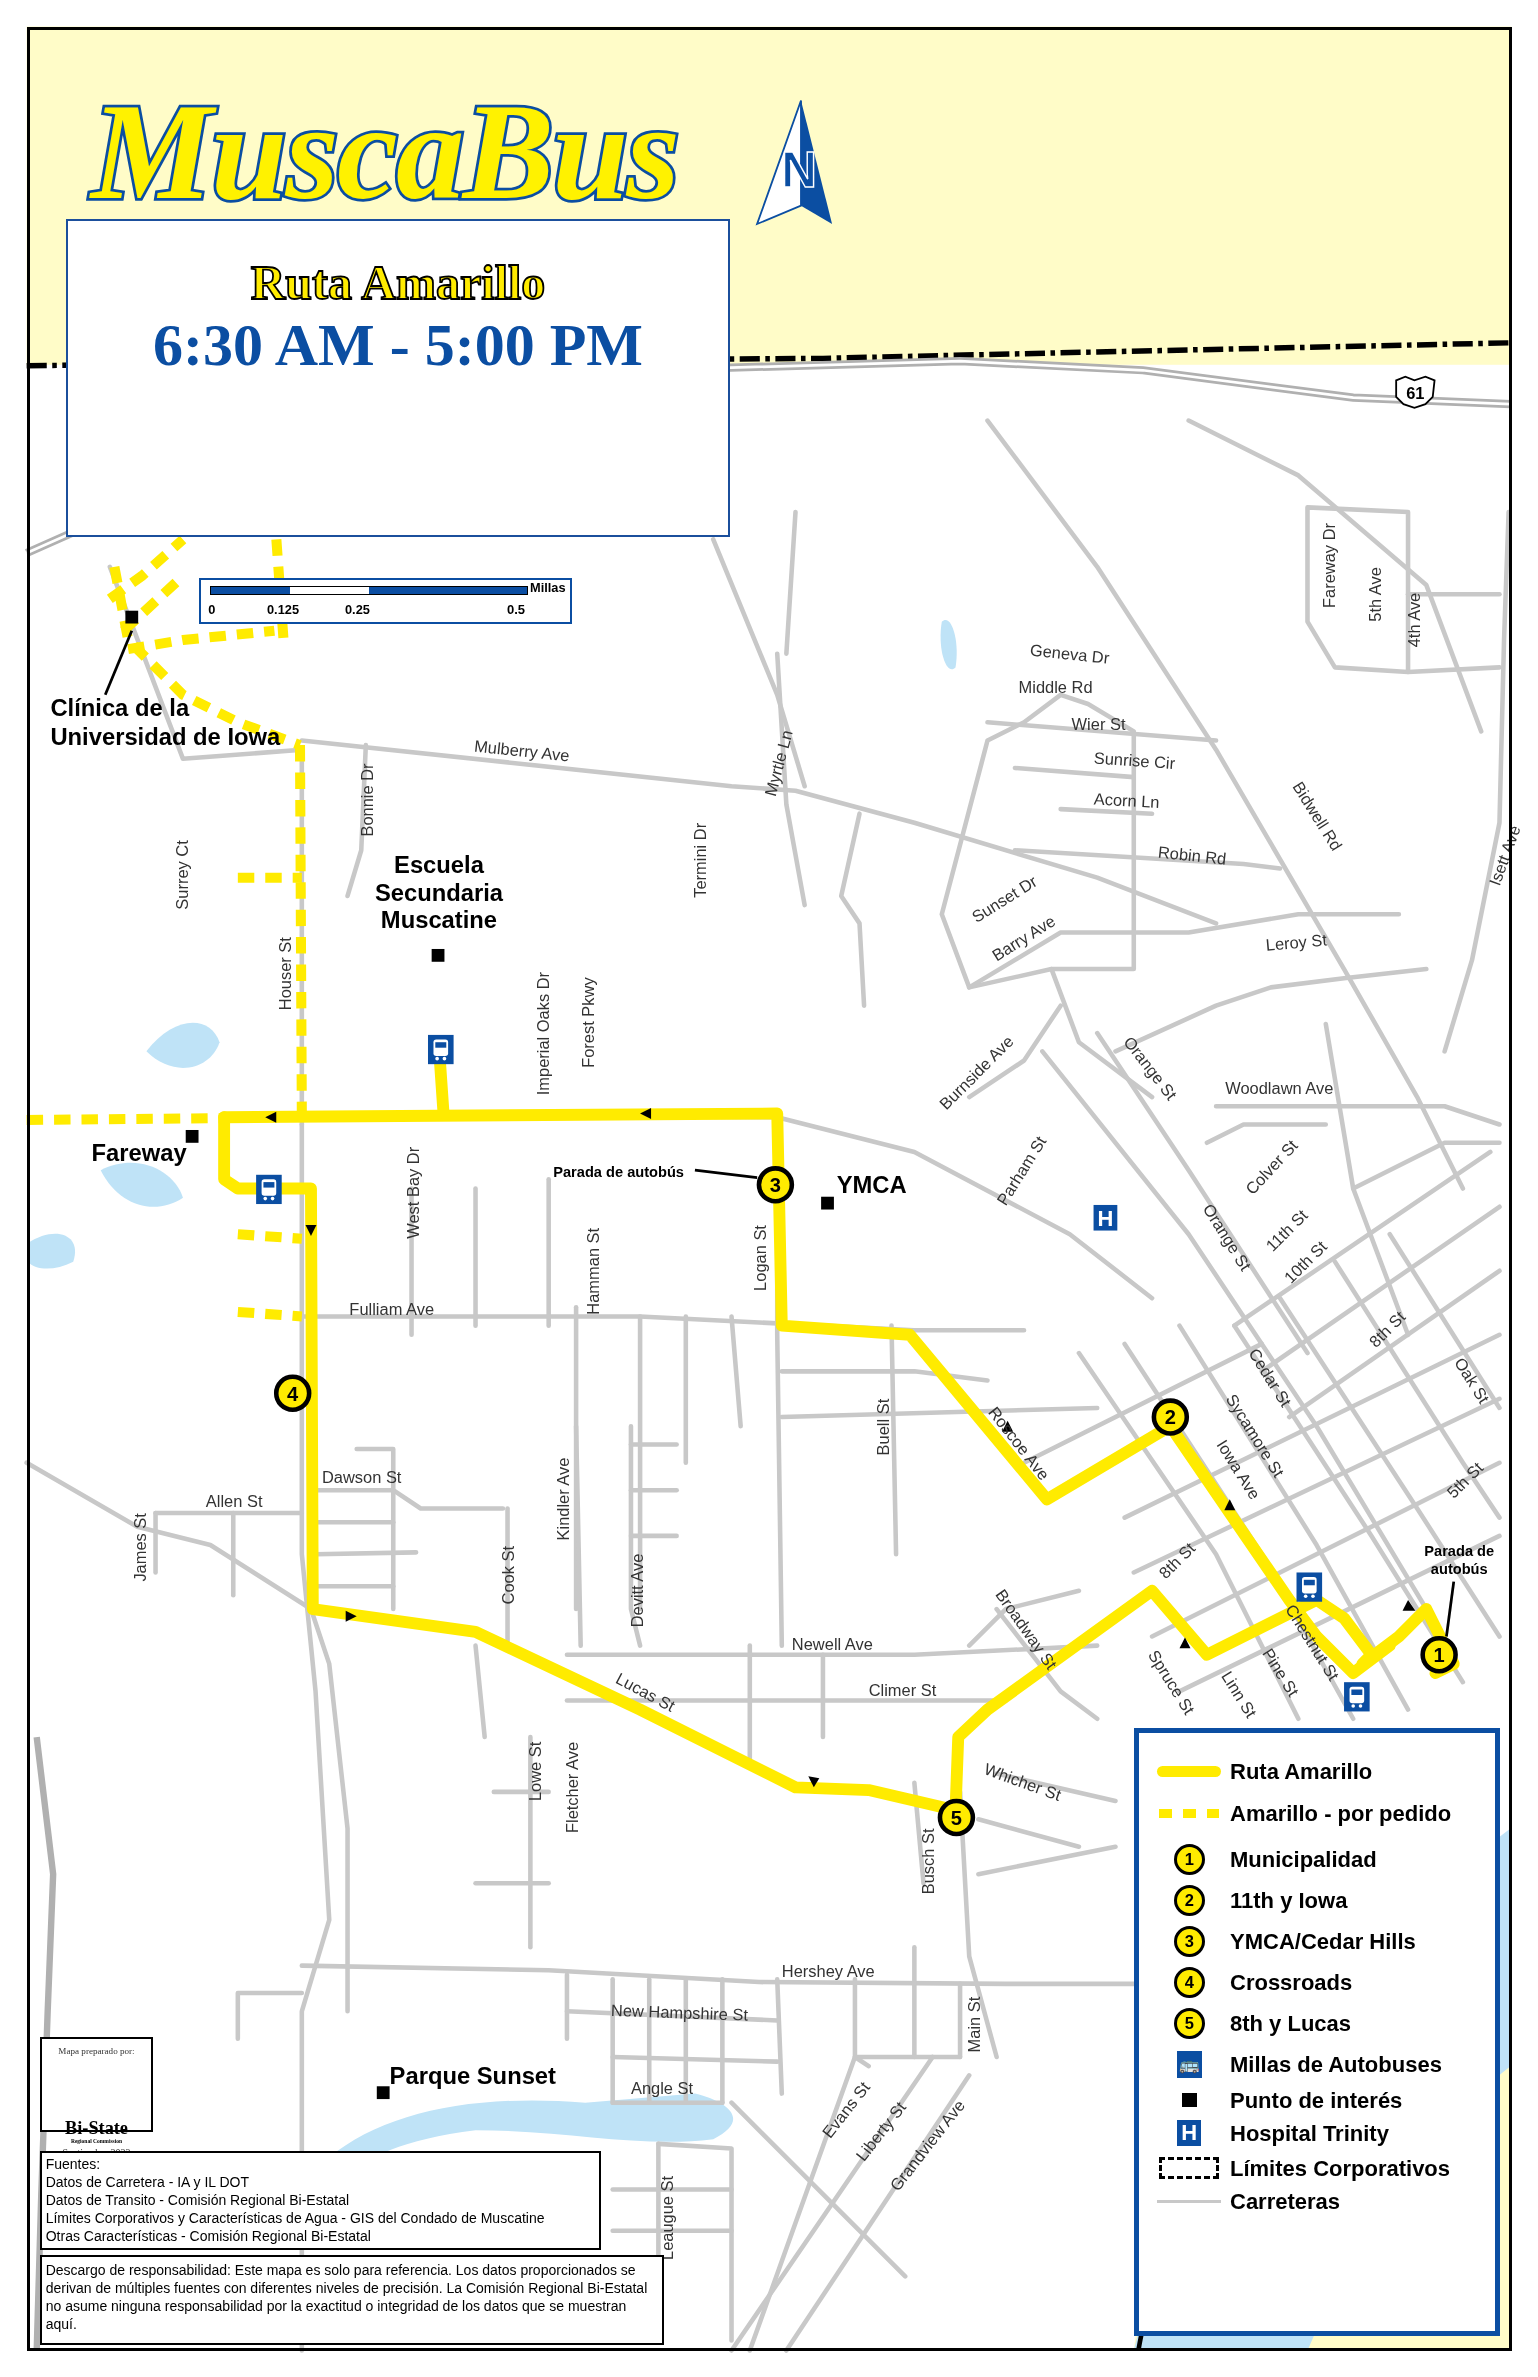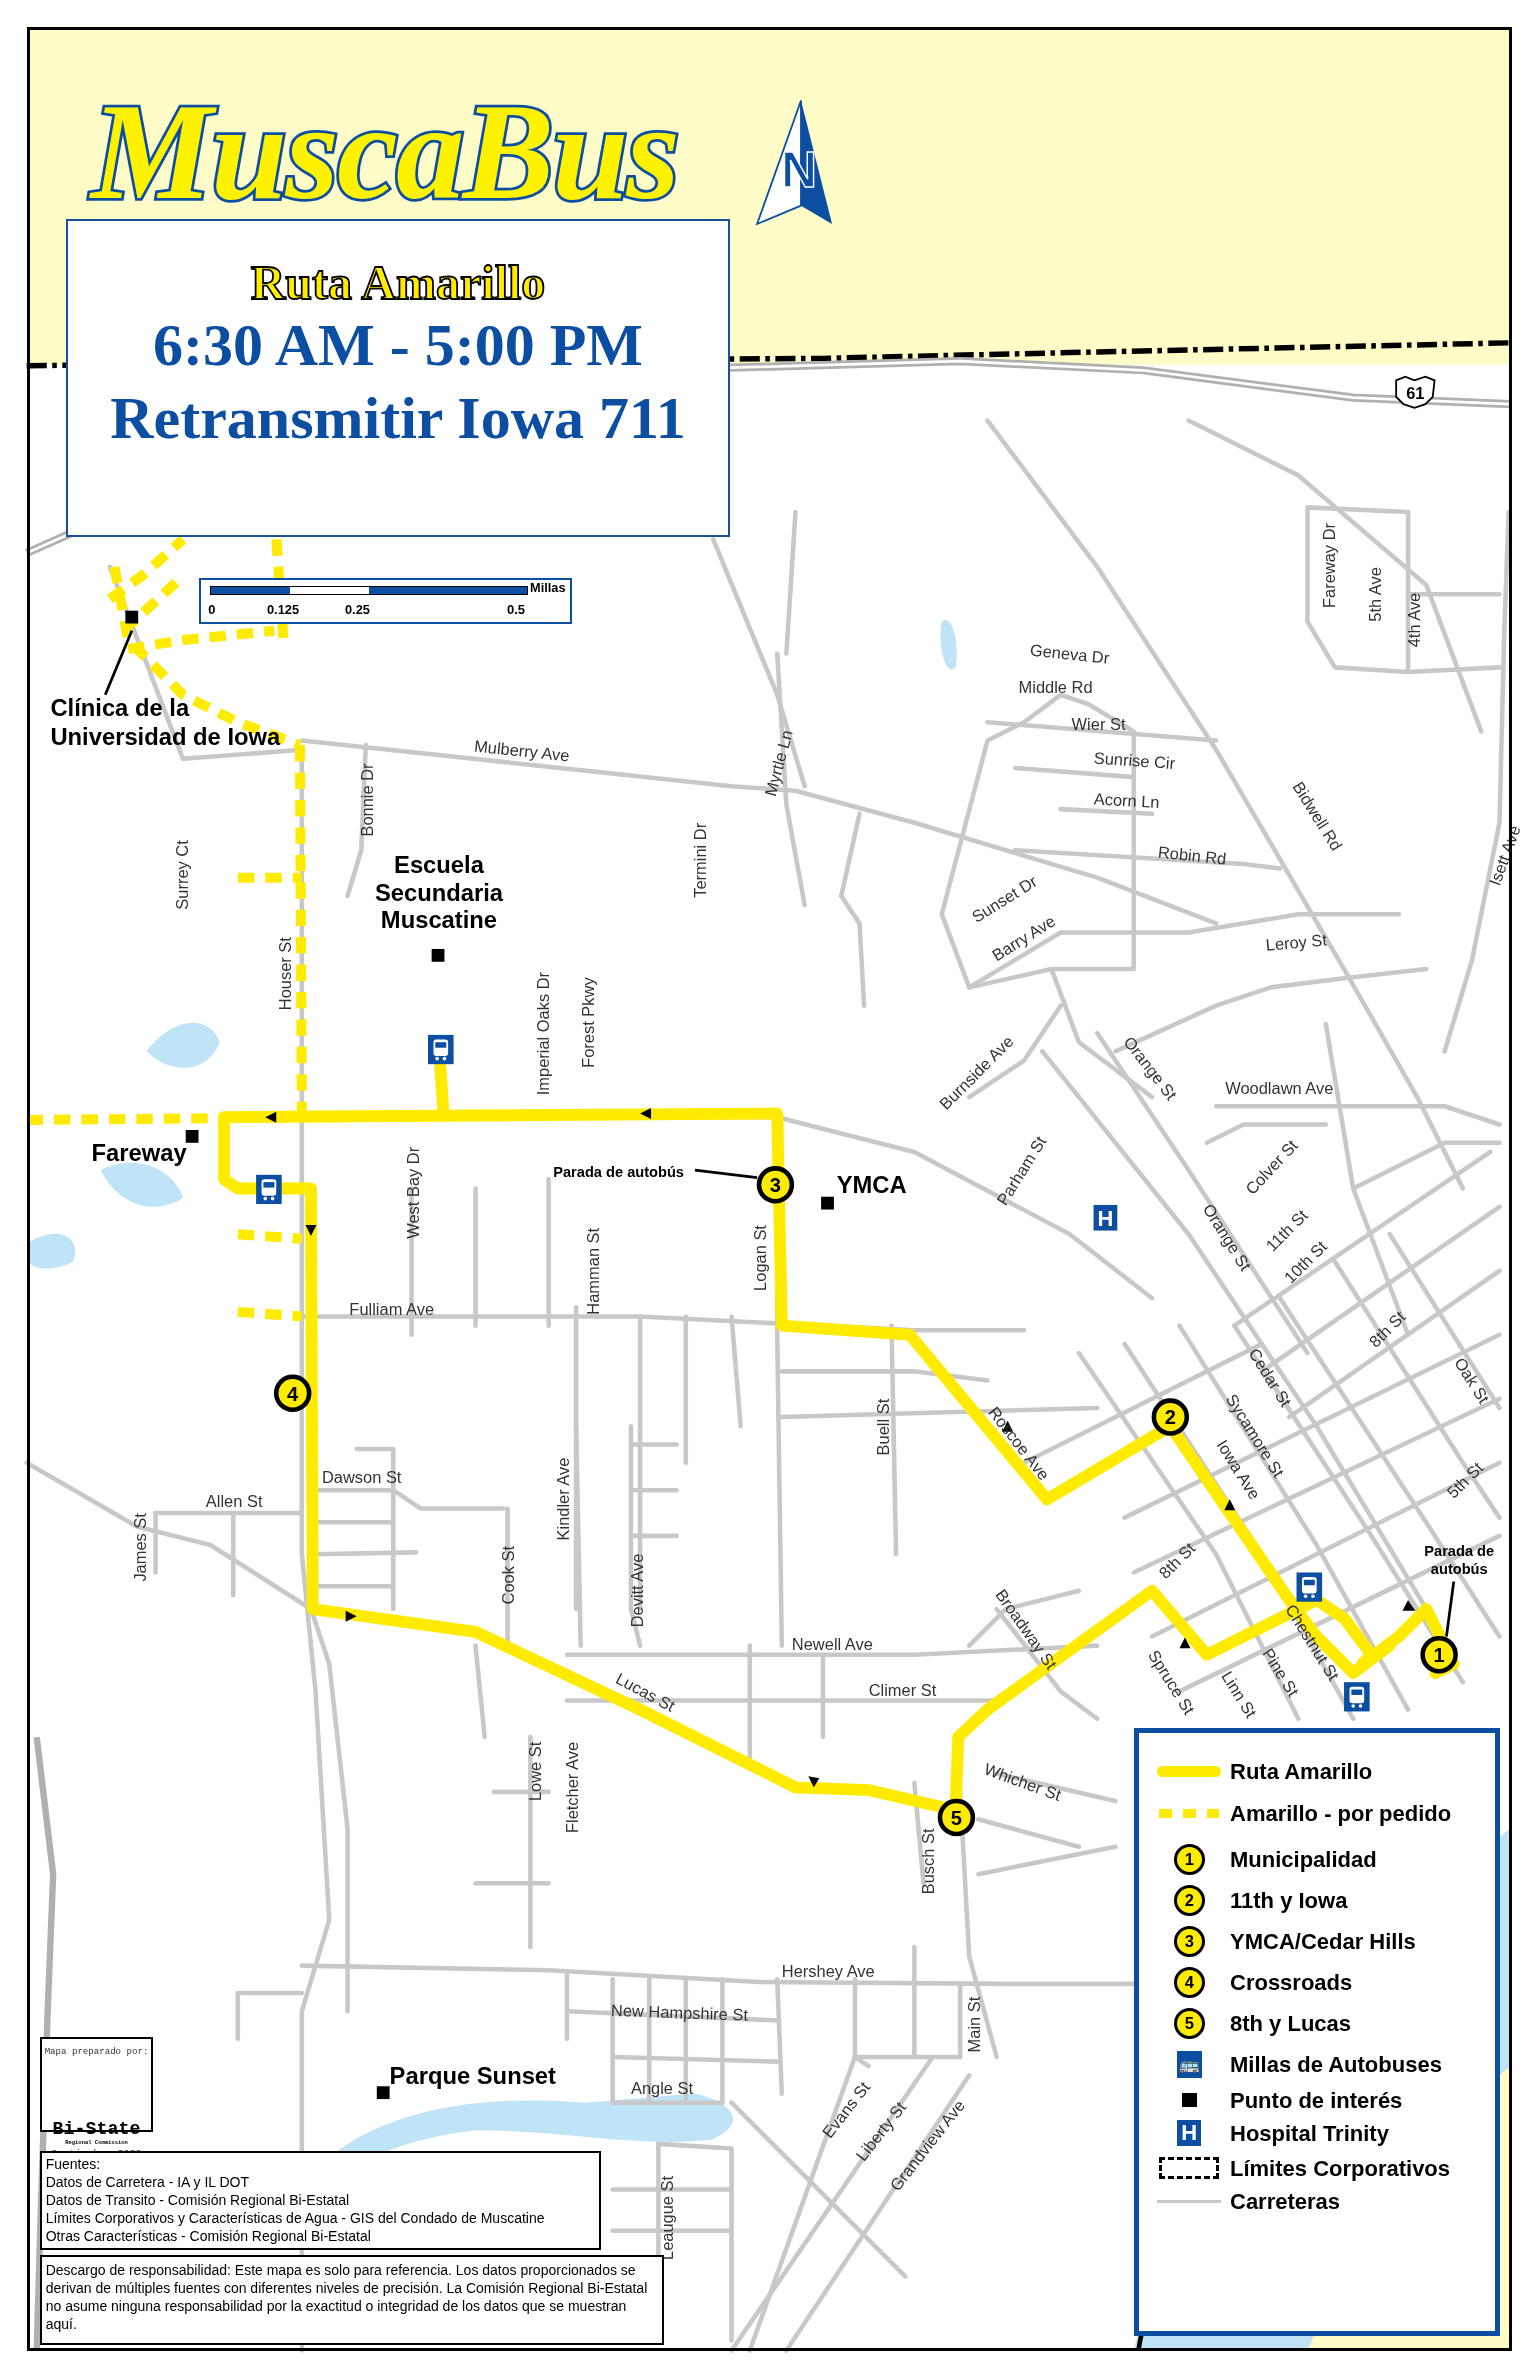--- a/index.html
+++ b/index.html
@@ -17,21 +17,21 @@
   .info-route { font-family:"Liberation Serif", serif; font-weight:bold; font-size:48px; color:#ffeb00; -webkit-text-stroke:1.8px #000; margin-top:35px; line-height:53px; }
   .info-line { font-family:"Liberation Serif", serif; font-weight:bold; font-size:60px; color:#0b4ea2; line-height:73px; }
   .scale-box { position:absolute; left:199px; top:578px; width:373px; height:46px; border:2.7px solid #0b4ea2; background:#fff; box-sizing:border-box; }
   .legend { position:absolute; left:1134px; top:1728px; width:366px; height:608px; border:5.5px solid #0b4ea2; background:#fff; box-sizing:border-box; }
   .legend-item { position:absolute; left:0; width:100%; height:37px; }
   .legend-label { position:absolute; left:91px; top:5.5px; font-family:"Liberation Sans", sans-serif; font-weight:bold; font-size:22px; color:#000; white-space:nowrap; }
   .legend-swatch { position:absolute; left:18.3px; top:3.7px; width:64px; height:29px; display:flex; align-items:center; justify-content:center; }
   .stop-circle { width:31px; height:31px; border-radius:50%; background:#ffeb00; border:3.7px solid #000; box-sizing:border-box; font-family:"Liberation Sans", sans-serif; font-weight:bold; font-size:16.5px; display:flex; align-items:center; justify-content:center; color:#000; }
   .bus-icon { width:25.6px; height:27.4px; background:#0b4ea2; border:0.9px solid #fff; display:flex; align-items:center; justify-content:center; color:#fff; font-size:16.5px; font-weight:bold; }
   .hosp-icon { width:24px; height:25.6px; background:#0b4ea2; color:#fff; font-family:"Liberation Sans", sans-serif; font-weight:bold; font-size:22px; display:flex; align-items:center; justify-content:center; }
-  .credit-box { position:absolute; left:40px; top:2037px; width:113px; height:95px; border:2.7px solid #000; background:#fff; box-sizing:border-box; text-align:center; font-family:Liberation Mono, monospace; }
+  .credit-box { position:absolute; left:40px; top:2037px; width:113px; height:95px; border:2.7px solid #000; background:#fff; box-sizing:border-box; text-align:center; font-family:Liberation Serif, serif; }
   .sources-box { position:absolute; left:40px; top:2151px; width:561px; height:99px; border:2.7px solid #000; background:#fff; box-sizing:border-box; padding:1.8px 3.7px; font-family:"Liberation Sans", sans-serif; font-size:14px; line-height:18px; color:#000; }
   .disclaimer-box { position:absolute; left:40px; top:2255px; width:624px; height:90px; border:2.7px solid #000; background:#fff; box-sizing:border-box; padding:3.7px 3.7px; font-family:"Liberation Sans", sans-serif; font-size:14px; line-height:18px; color:#000; }
   .frame { position:absolute; left:26.5px; top:26.5px; width:1485px; height:2324px; border:3.7px solid #000; box-sizing:border-box; pointer-events:none; }
 </style>
 </head>
 <body>
 
 <svg id="map" viewBox="0 0 1682 2600" xmlns="http://www.w3.org/2000/svg">
 
   <rect x="29" y="29" width="1624" height="370" fill="#fffcc8"></rect>
@@ -385,21 +385,20 @@
     <path d="M10 45 C20 10 60 0 80 45" stroke="#000" stroke-width="8" fill="none"></path>
     <path d="M22 40 L55 28 L38 42 L62 44" stroke="#000" stroke-width="5" fill="none"></path>
   </g>
 </svg>
 
 <div class="title-logo">MuscaBus</div>
 
 <div class="info-box">
   <div class="info-route">Ruta Amarillo</div>
   <div class="info-line">6:30 AM - 5:00 PM</div>
-  <div class="info-line">Retransmitir Iowa 711</div>
 </div>
 
 <div class="scale-box">
   <div style="position:absolute;left:9.1px;top:5.5px;width:316px;height:7.3px;border:1.8px solid #000;display:flex;">
     <div style="width:25%;background:#0b4ea2"></div>
     <div style="width:25%;background:#fff"></div>
     <div style="width:50%;background:#0b4ea2"></div>
   </div>
   <span style="position:absolute;left:329px;top:0px;font-size:12.8px;font-weight:bold;">Millas</span>
   <span style="position:absolute;left:7.3px;top:22px;font-size:12.8px;font-weight:bold;">0</span>

